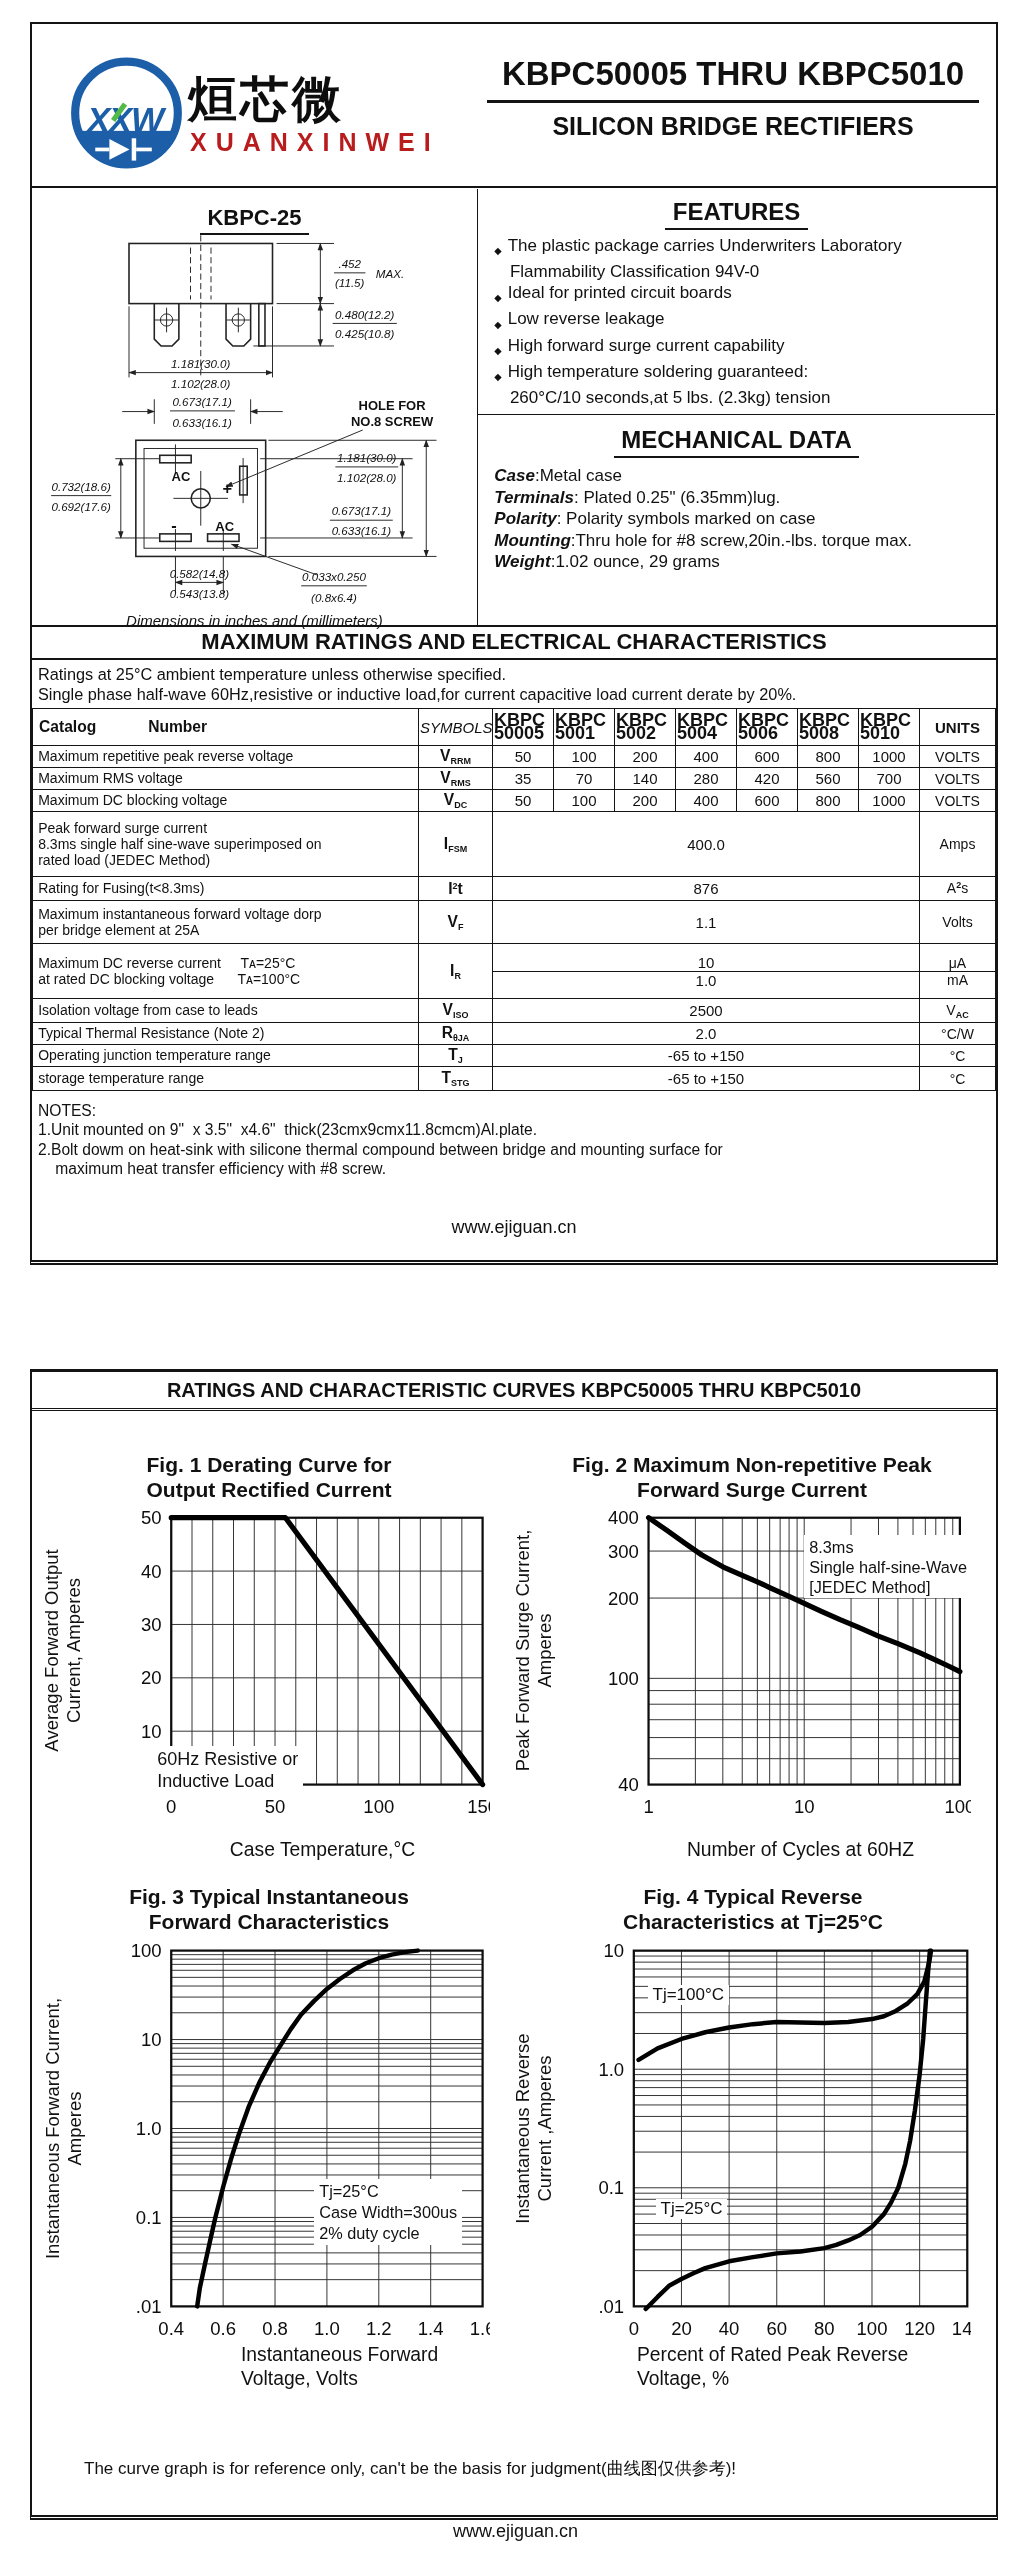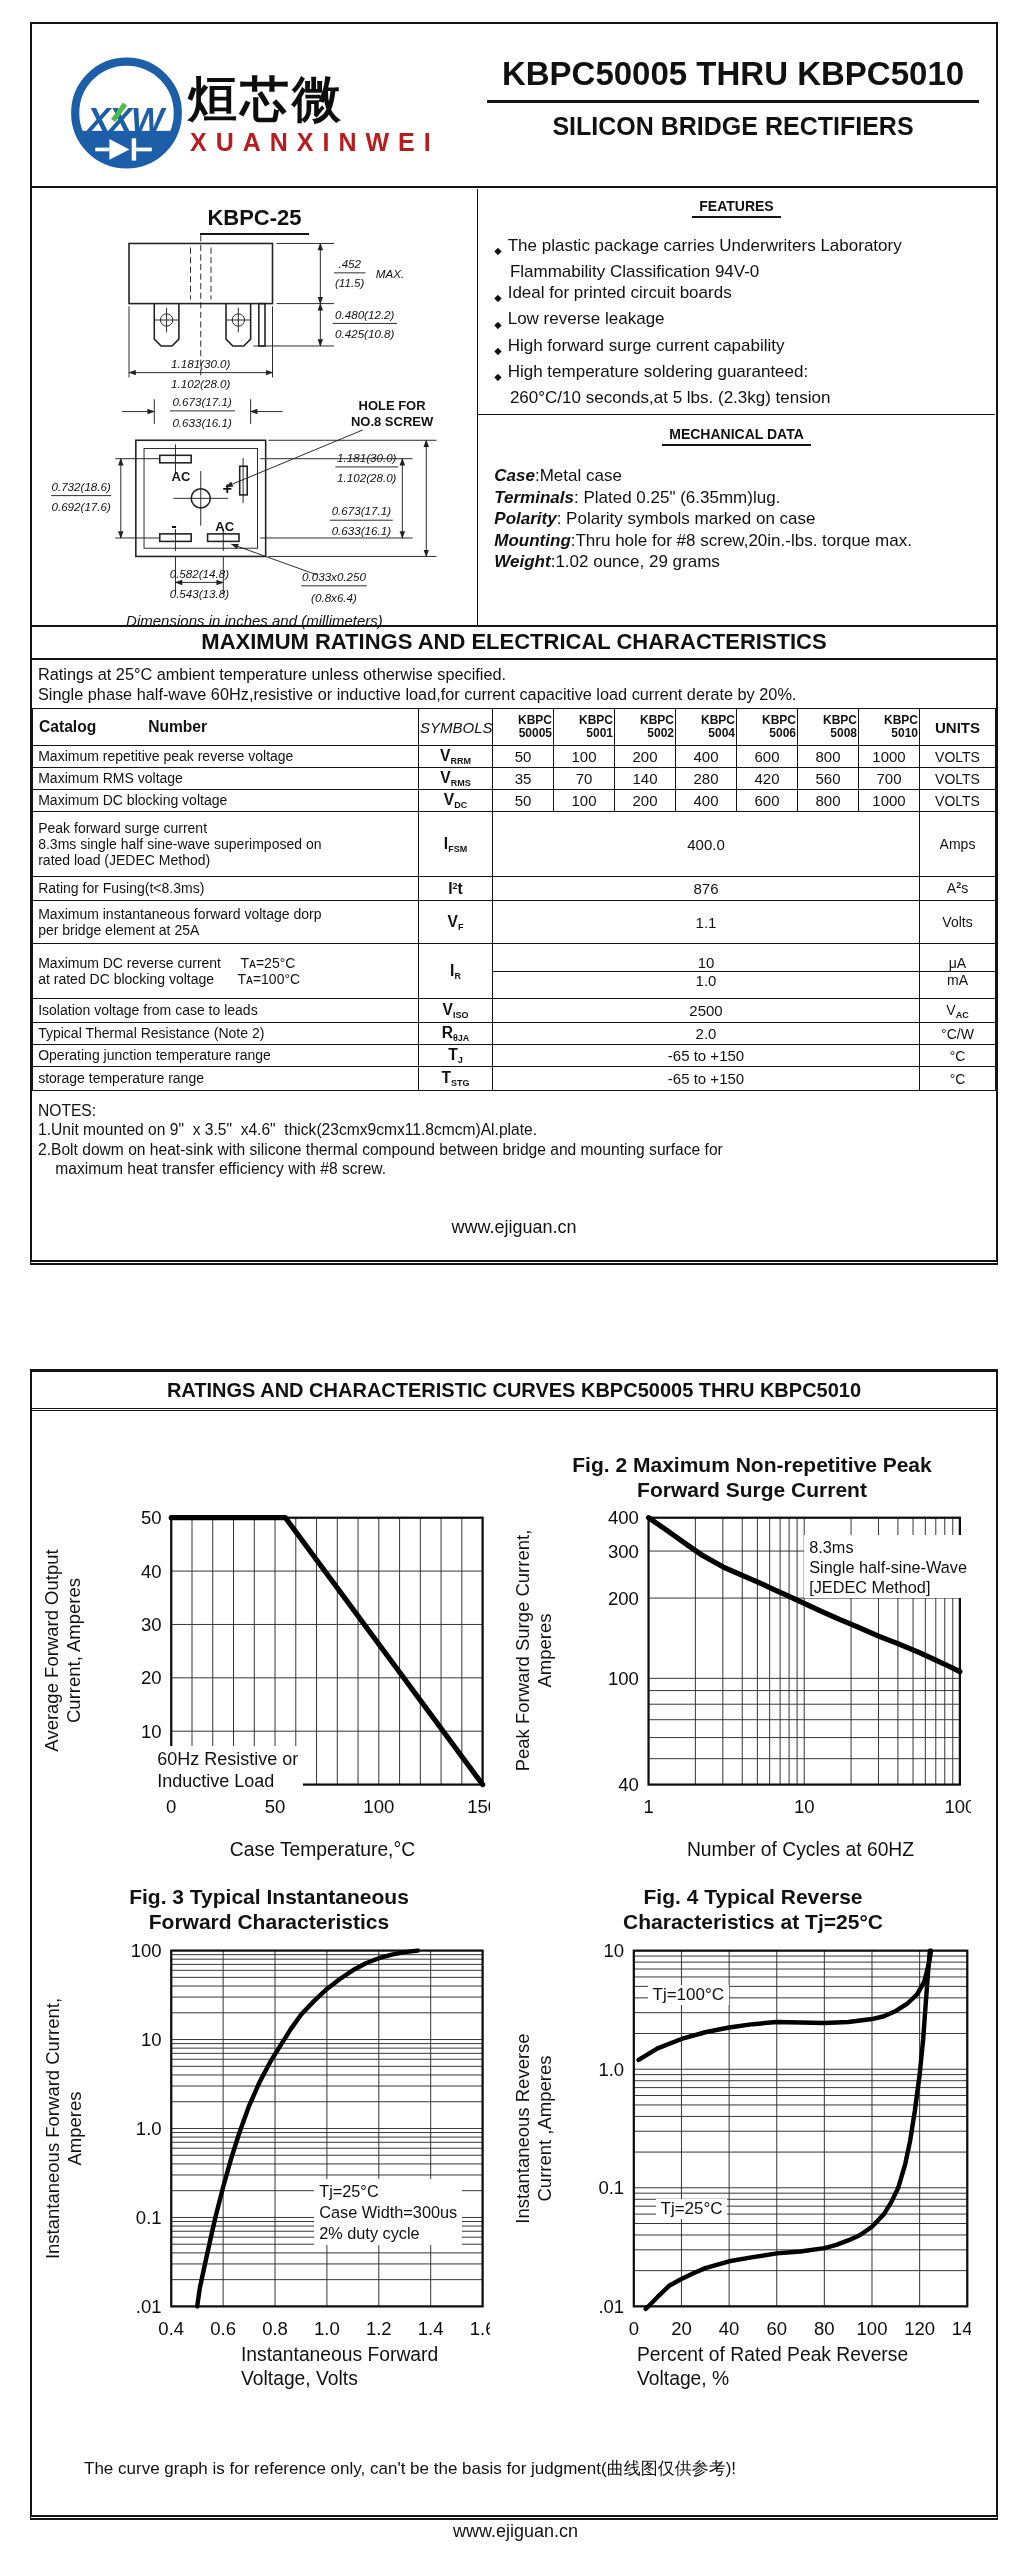--- a/index.html
+++ b/index.html
@@ -14,37 +14,37 @@
   .enname{font-size:25px;font-weight:bold;letter-spacing:9px;color:#b91c1c;}
   .tblock{left:445px;top:31px;width:512px;text-align:center;}
   .maintitle{font-size:33px;font-weight:bold;letter-spacing:0px;}
   .trule{height:0;border-top:3.7px solid #141414;width:96%;margin:7.4px auto 9px;}
   .subtitle{font-size:25px;font-weight:bold;}
   .tagline{font-size:16.3px;font-style:italic;font-weight:bold;margin-top:10.4px;}
   .fullrule{left:0;top:162px;width:100%;border-top:2.2px solid #141414;height:0;}
   
   .leftcol{left:0;top:165px;width:445px;height:436px;}
   .rightcol{left:445px;top:165px;width:517px;height:436px;border-left:1.5px solid #141414;}
-  .secthead{width:100%;text-align:center;font-weight:bold;font-size:14px;}
+  .secthead{width:100%;text-align:center;font-weight:bold;font-size:24px;}
   .feat{font-size:17px;line-height:21px;}
   .feat .brow{display:flex;}
   .feat .bullet{font-size:9.6px;margin:5.2px 6px 0 0;}
   .feat .wrapline{padding-left:15.6px;}
   .mech{font-size:17px;line-height:21.5px;}
   .mech b{font-weight:bold;font-style:italic;}
   
   .banner{left:0;top:601px;width:100%;border-top:2.2px solid #141414;border-bottom:2.2px solid #141414;text-align:center;font-weight:bold;font-size:22px;padding:2.2px 0 3px;}
   .intro{left:6px;top:640px;width:950px;font-size:16.3px;line-height:20px;}
   
   table.rt{border-collapse:collapse;table-layout:fixed;width:964px;}
   table.rt td,table.rt th{border:1.5px solid #141414;overflow:hidden;}
   th.cat{font-size:15.6px;font-weight:bold;text-align:left;padding-left:6px;}
   th.cat span{margin-right:52px;}
   th.symh{font-size:15px;font-style:italic;font-weight:normal;text-align:center;}
-  th.model{font-size:12px;font-weight:bold;text-align:right;line-height:13.4px;margin-left:36px;}
+  th.model{font-size:18px;font-weight:bold;text-align:left;line-height:13.4px;margin-left:36px;}
   th.unith{font-size:15px;font-weight:bold;text-align:center;}
   td.lab{font-size:14px;line-height:16.3px;padding:1.5px 5.2px;text-align:left;}
   td.symc{text-align:center;font-weight:bold;font-size:15.6px;}
   td.val{text-align:center;font-size:15px;}
   td.unit{text-align:center;font-size:14px;}
   .subsc{font-size:9px;font-weight:bold;vertical-align:-3px;}
   .supsc{font-size:9px;font-weight:bold;vertical-align:5.2px;}
   td .dualwrap{display:flex;flex-direction:column;height:100%;}
   td .dualwrap div{flex:1;display:flex;align-items:center;justify-content:center;}
   td .dualwrap div:first-child{border-bottom:1.5px solid #141414;}
@@ -442,20 +442,24 @@
     <div>2.Bolt dowm on heat-sink with silicone thermal compound between bridge and mounting surface for</div>
     <div>&nbsp;&nbsp;&nbsp; maximum heat transfer efficiency with #8 screw.</div>
   </div>
   <div class="abs footer1">www.ejiguan.cn</div>
 </div>
 
 <div class="page" id="page2">
   <div class="abs banner2">RATINGS AND CHARACTERISTIC CURVES KBPC50005 THRU KBPC5010</div>
 
   <div class="fig" style="left:9px;top:80px;width:456px;height:427px;">
+    <div class="ftitle">
+      <div>Fig. 1 Derating Curve for</div>
+      <div>Output Rectified Current</div>
+    </div>
     <svg class="figsvg" style="left:45px;top:58px;" width="404" height="349" viewBox="0 0 545 470">
         <line x1="115.0" y1="10" x2="115.0" y2="370" class="grid"></line>
         <line x1="143.0" y1="10" x2="143.0" y2="370" class="grid"></line>
         <line x1="171.0" y1="10" x2="171.0" y2="370" class="grid"></line>
         <line x1="199.0" y1="10" x2="199.0" y2="370" class="grid"></line>
         <line x1="227.0" y1="10" x2="227.0" y2="370" class="grid"></line>
         <line x1="255.0" y1="10" x2="255.0" y2="370" class="grid"></line>
         <line x1="283.0" y1="10" x2="283.0" y2="370" class="grid"></line>
         <line x1="311.0" y1="10" x2="311.0" y2="370" class="grid"></line>
         <line x1="339.0" y1="10" x2="339.0" y2="370" class="grid"></line>

